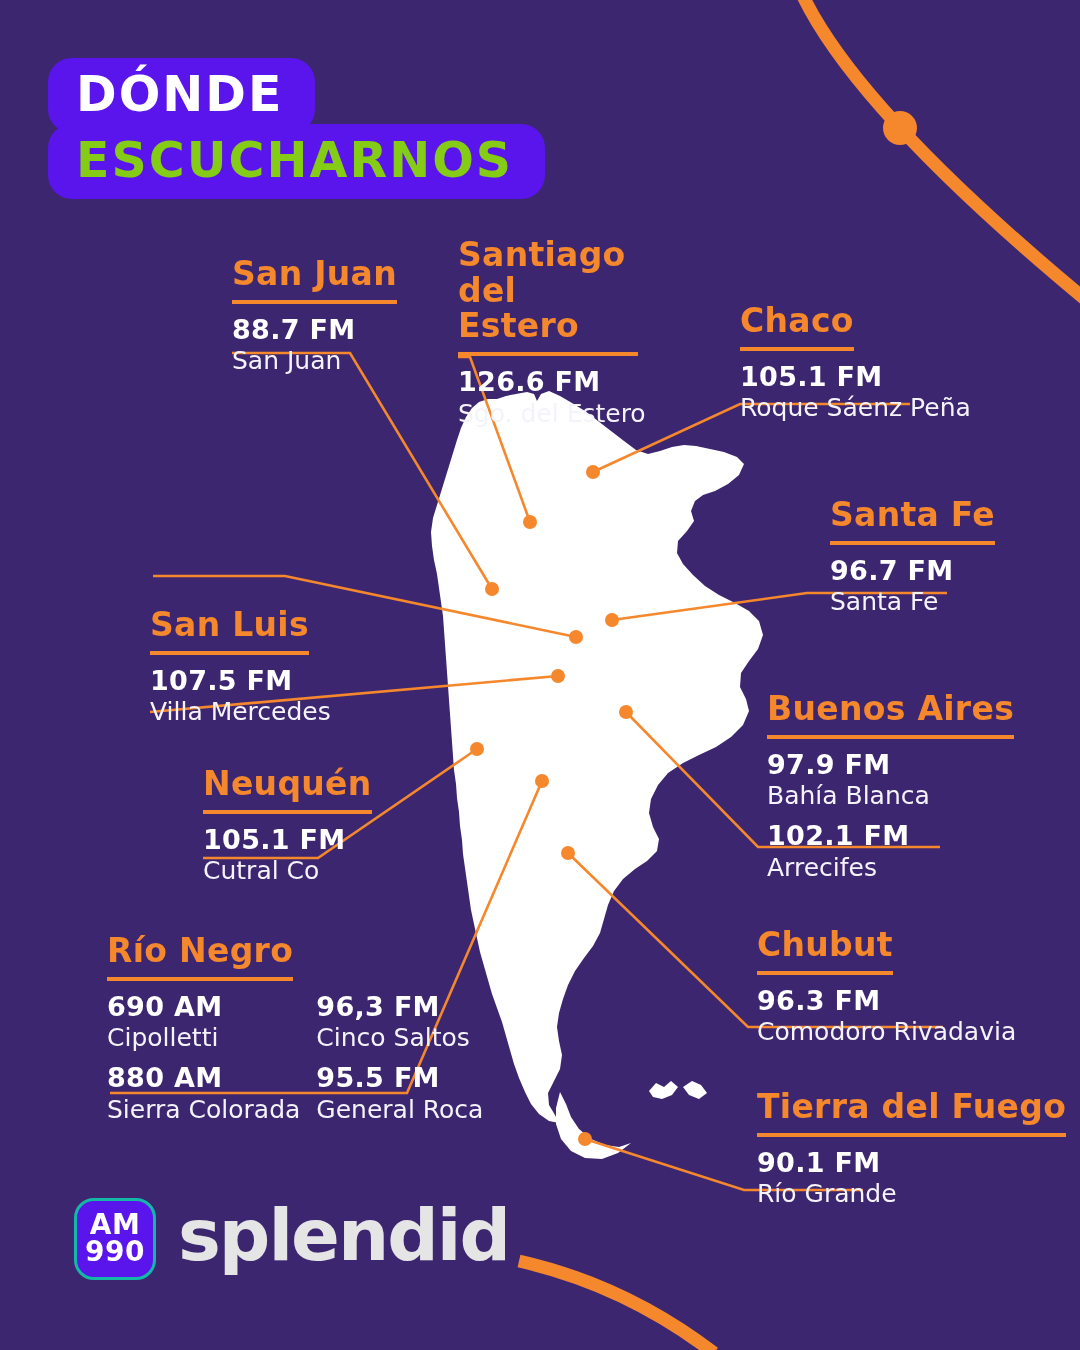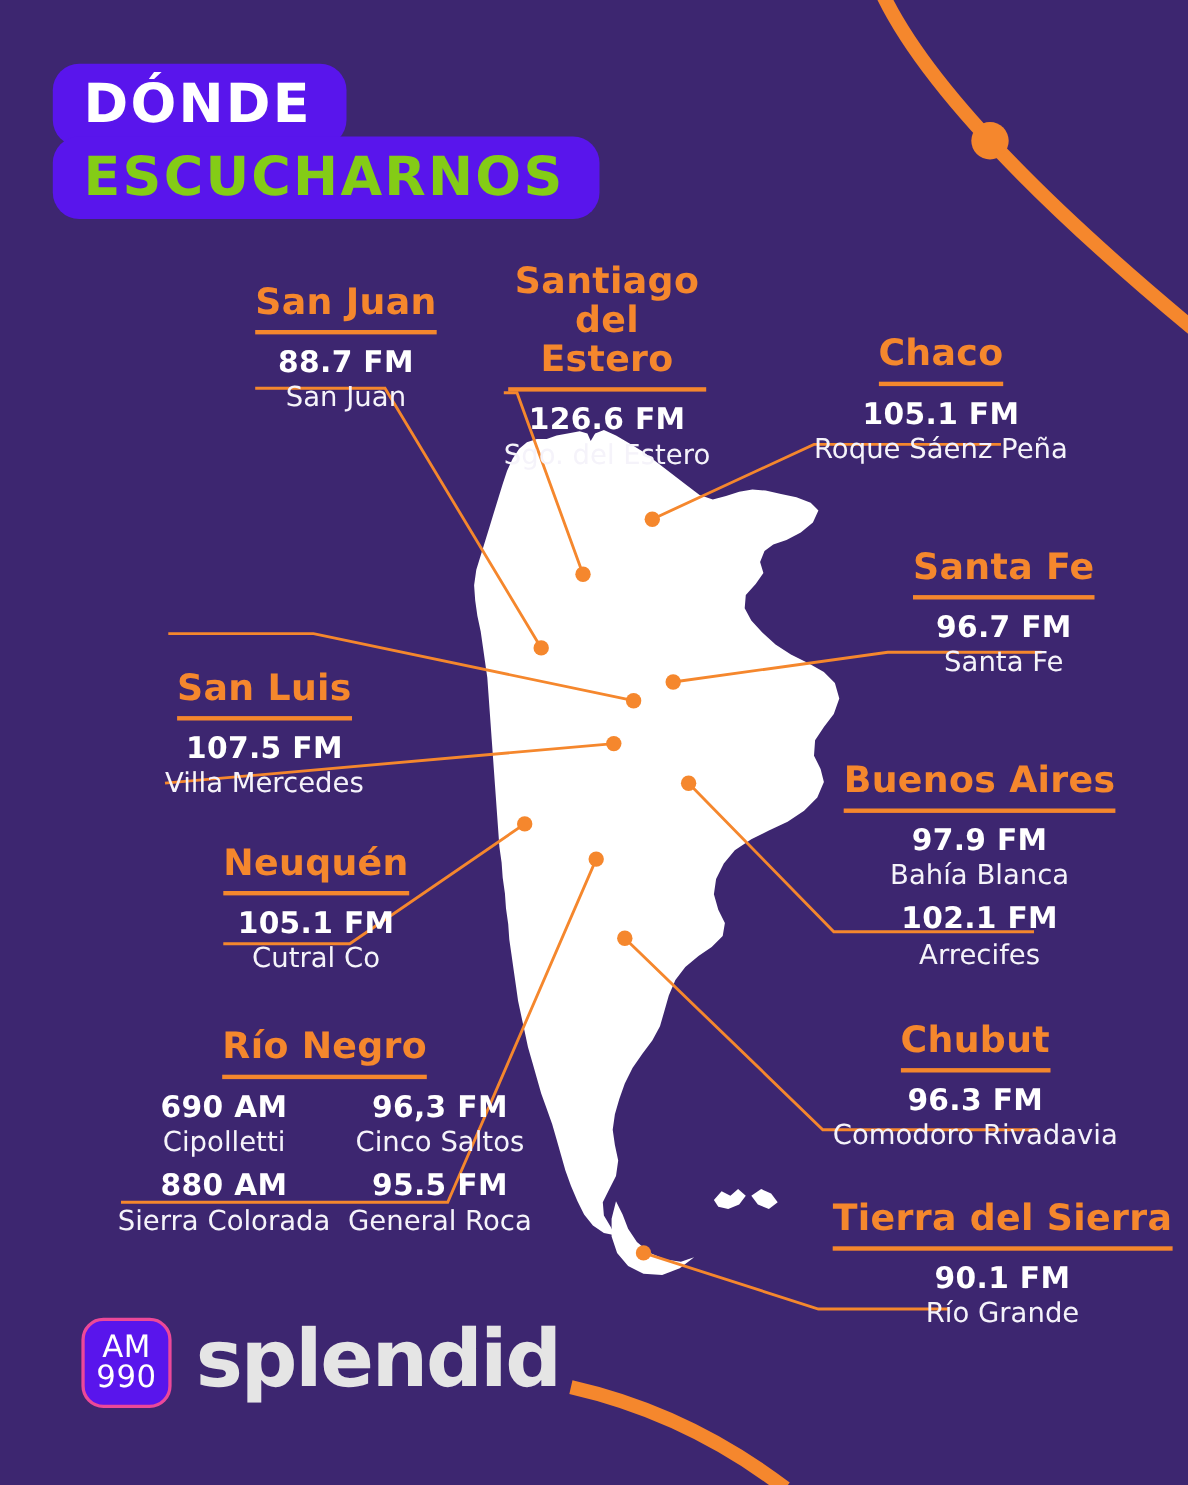--- a/index.html
+++ b/index.html
@@ -2,21 +2,20 @@
 <html><head>
 <meta charset="utf-8">
 <style>
   html,body{margin:0;padding:0;}
   .canvas{
     position:relative;
     width:1080px;height:1350px;
     background:#3D2670;
     overflow:hidden;
     font-family:"DejaVu Sans",sans-serif;
-    text-align:center;
   }
   svg.layer{position:absolute;left:0;top:0;z-index:1;}
   
   .badge{
     position:absolute;z-index:4;
     background:#5915EC;
     border-radius:24px;
     padding:12px 32px 14px 28px;
     font-weight:800;font-size:49px;letter-spacing:2px;line-height:1;
   }
@@ -33,23 +32,23 @@
   .station--santiago .prov{max-width:180px;}
   .entry{margin-top:11px;}
   .freq{font-size:27px;font-weight:800;line-height:1.1;letter-spacing:.3px;}
   .city{font-size:25px;font-weight:400;line-height:1.12;margin-top:3px;color:#F5F3FA;}
   .cols{display:flex;gap:16px;}
   .cols .col{min-width:158px;}
   
   .logo{position:absolute;left:74px;top:1198px;z-index:4;display:flex;align-items:center;gap:22px;}
   .am-badge{
     width:82px;height:82px;box-sizing:border-box;
-    background:#5915EC;border:3px solid #ec4899;border-radius:20px;
+    background:#5915EC;border:3px solid #14b8a6;border-radius:20px;
     display:flex;flex-direction:column;align-items:center;justify-content:center;
-    color:#FFFFFF;font-weight:400;font-size:28px;line-height:.95;letter-spacing:.5px;
+    color:#FFFFFF;font-weight:700;font-size:28px;line-height:.95;letter-spacing:.5px;
   }
   .brand{font-size:72px;font-weight:700;color:#e5e5e5;letter-spacing:-2px;line-height:1;padding-bottom:8px;}
 </style>
 </head>
 <body>
 
 <div class="canvas">
 
   <svg class="layer" width="1080" height="1350" viewBox="0 0 1080 1350">
 
@@ -211,21 +210,21 @@
 
   <div class="station" style="left:757px;top:927px">
     <h3 class="prov">Chubut</h3>
     <div class="entry">
       <div class="freq">96.3 FM</div>
       <div class="city">Comodoro Rivadavia</div>
     </div>
   </div>
 
   <div class="station" style="left:757px;top:1089px">
-    <h3 class="prov">Tierra del Sierra</h3>
+    <h3 class="prov">Tierra del Fuego</h3>
     <div class="entry">
       <div class="freq">90.1 FM</div>
       <div class="city">Río Grande</div>
     </div>
   </div>
 
   <div class="logo">
     <div class="am-badge">
       <span>AM</span>
       <span>990</span>

